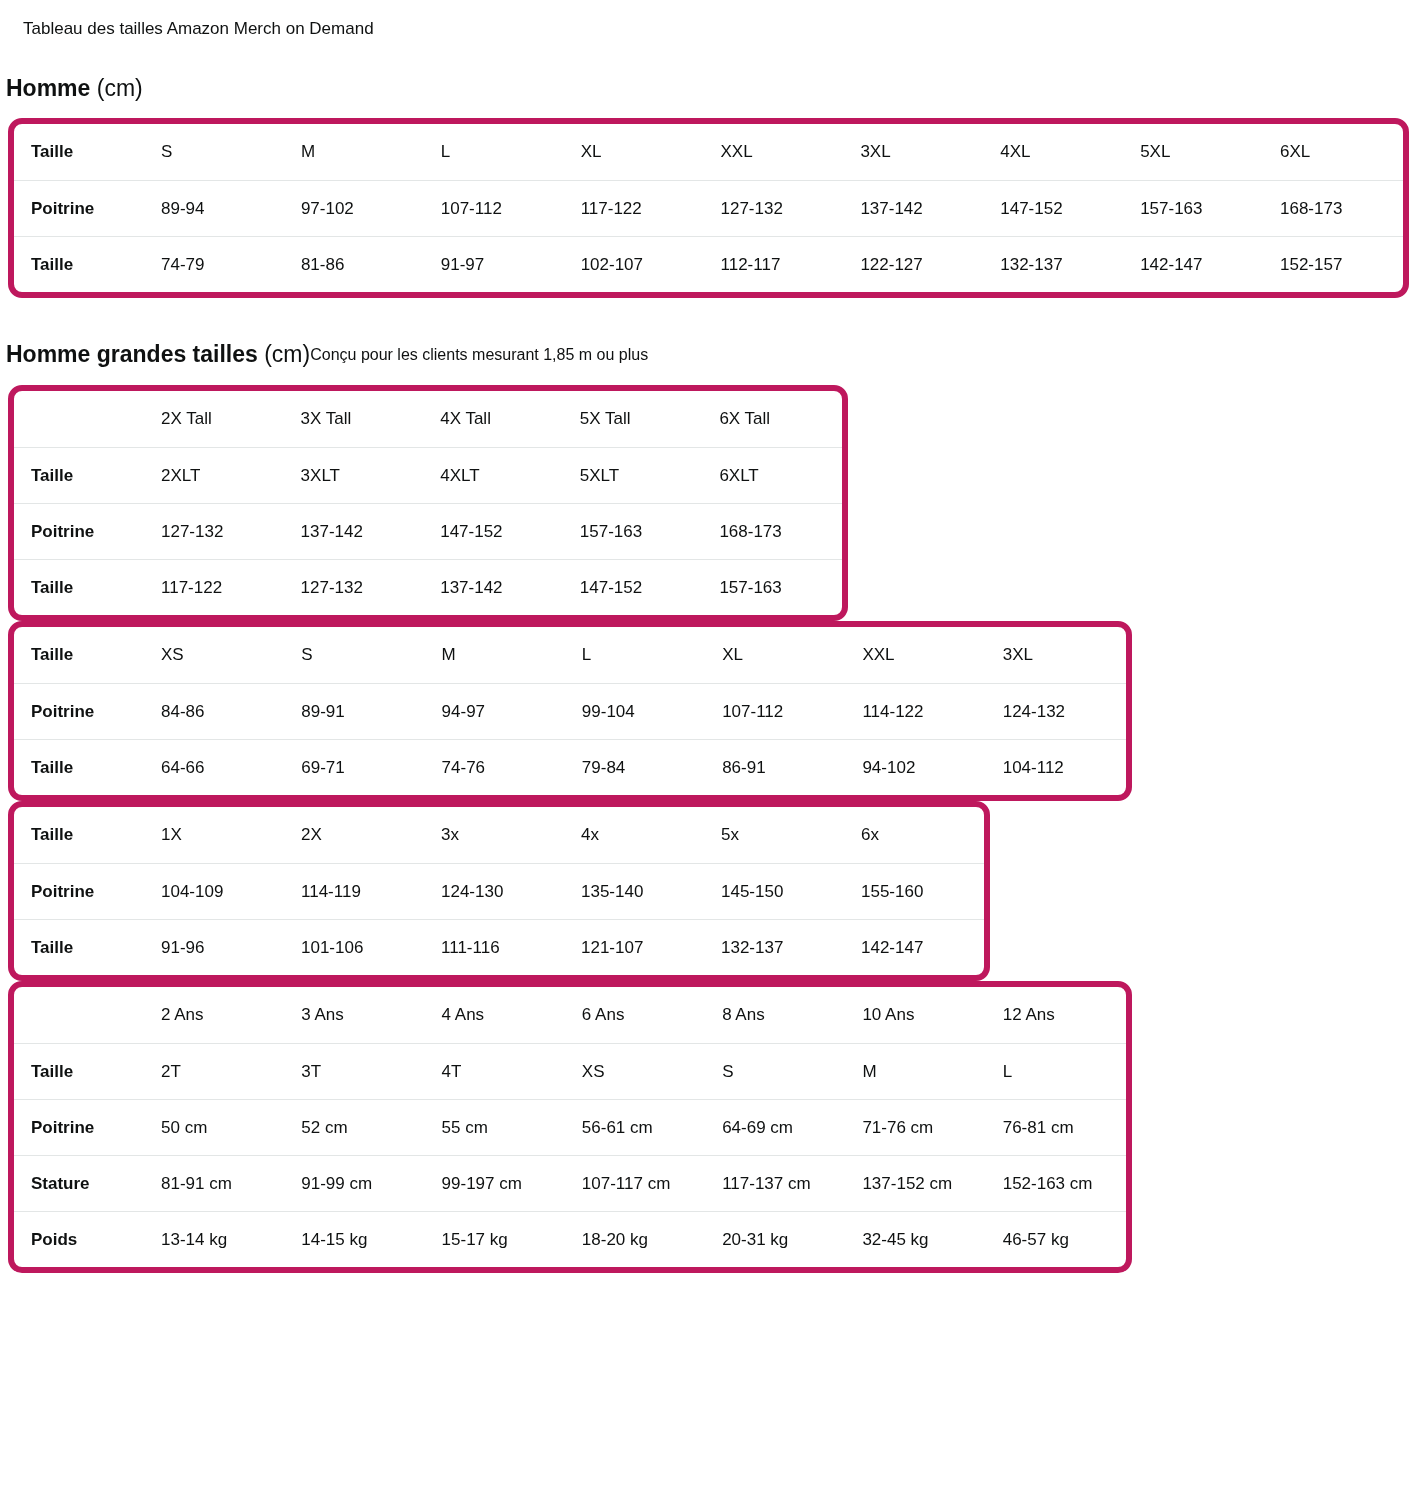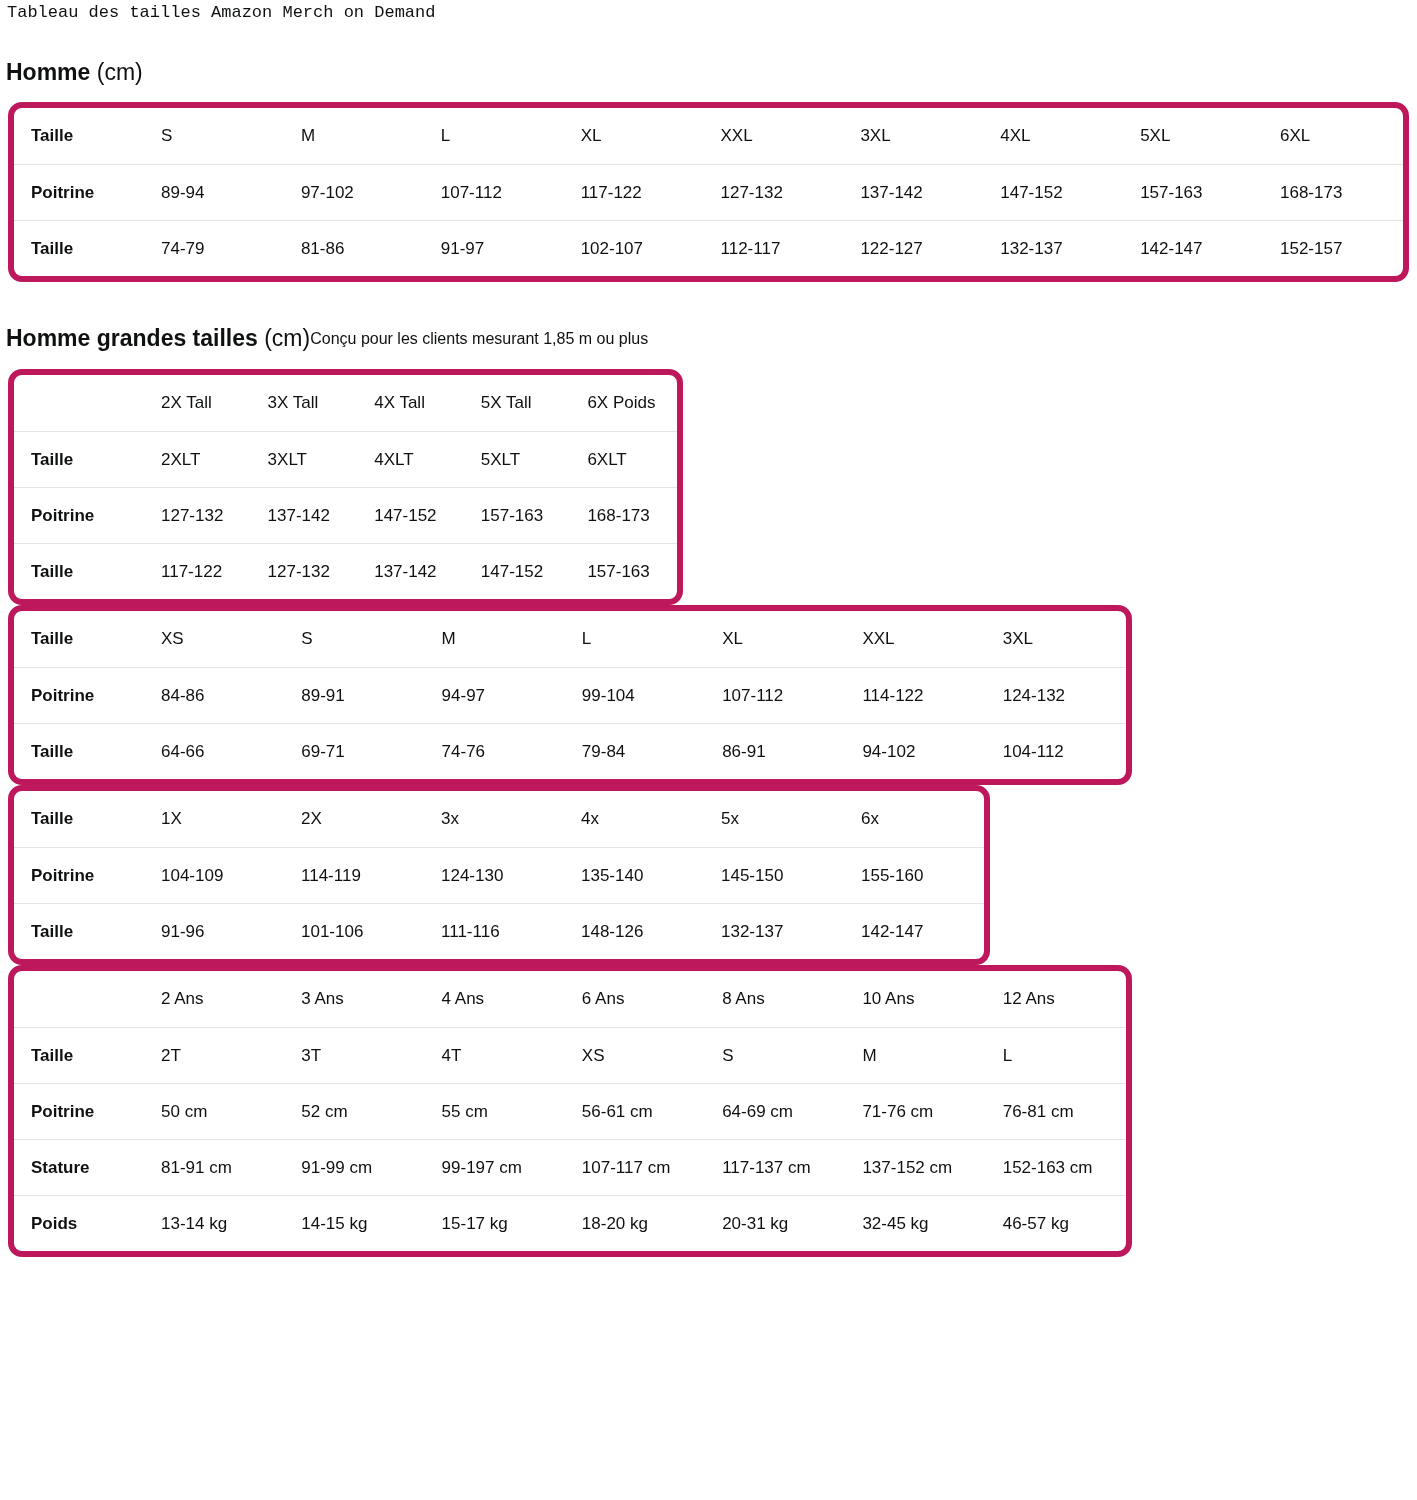--- a/index.html
+++ b/index.html
@@ -16,23 +16,22 @@
     color: #0f1111;
     -webkit-font-smoothing: antialiased;
   }
   .page {
     padding: 2px 8px 0 6px;
   }
   .page-title {
     font-size: 17px;
     line-height: 22px;
     font-weight: 400;
-    margin: 0;
+    margin: 16px;
     padding-left: 1px;
-    font-family: Liberation Mono, monospace;
   }
   section { margin: 0; }
   h2.section-heading {
     font-size: 23px;
     line-height: 28px;
     margin: 42px 0 16px 0;
     font-weight: 700;
     white-space: nowrap;
   }
   section:first-of-type h2.section-heading { margin-top: 34px; }
@@ -130,37 +129,37 @@
               <td>122-127</td>
               <td>132-137</td>
               <td>142-147</td>
               <td>152-157</td>
             </tr>
           </tbody>
         </table>
       </section>
       <section>
         <h2 class="section-heading"><span>Homme grandes tailles</span><span class="heading-unit"> (cm)</span><span class="heading-subtitle">Conçu pour les clients mesurant 1,85 m ou plus</span></h2>
-        <table class="size-table" style="width: 675px;">
+        <table class="size-table" style="width: 840px;">
           <colgroup>
             <col style="width: 130px;">
             <col>
             <col>
             <col>
             <col>
             <col>
           </colgroup>
           <thead>
             <tr>
               <th class="row-label"></th>
               <th>2X Tall</th>
               <th>3X Tall</th>
               <th>4X Tall</th>
               <th>5X Tall</th>
-              <th>6X Poids</th>
+              <th>6X Tall</th>
             </tr>
           </thead>
           <tbody>
             <tr>
               <td class="row-label">Taille</td>
               <td>2XLT</td>
               <td>3XLT</td>
               <td>4XLT</td>
               <td>5XLT</td>
               <td>6XLT</td>
@@ -262,21 +261,21 @@
               <td>124-130</td>
               <td>135-140</td>
               <td>145-150</td>
               <td>155-160</td>
             </tr>
             <tr>
               <td class="row-label">Taille</td>
               <td>91-96</td>
               <td>101-106</td>
               <td>111-116</td>
-              <td>148-126</td>
+              <td>121-107</td>
               <td>132-137</td>
               <td>142-147</td>
             </tr>
           </tbody>
         </table>
       </section>
       <section>
         <table class="size-table" style="width: 1124px;">
           <colgroup>
             <col style="width: 130px;">

